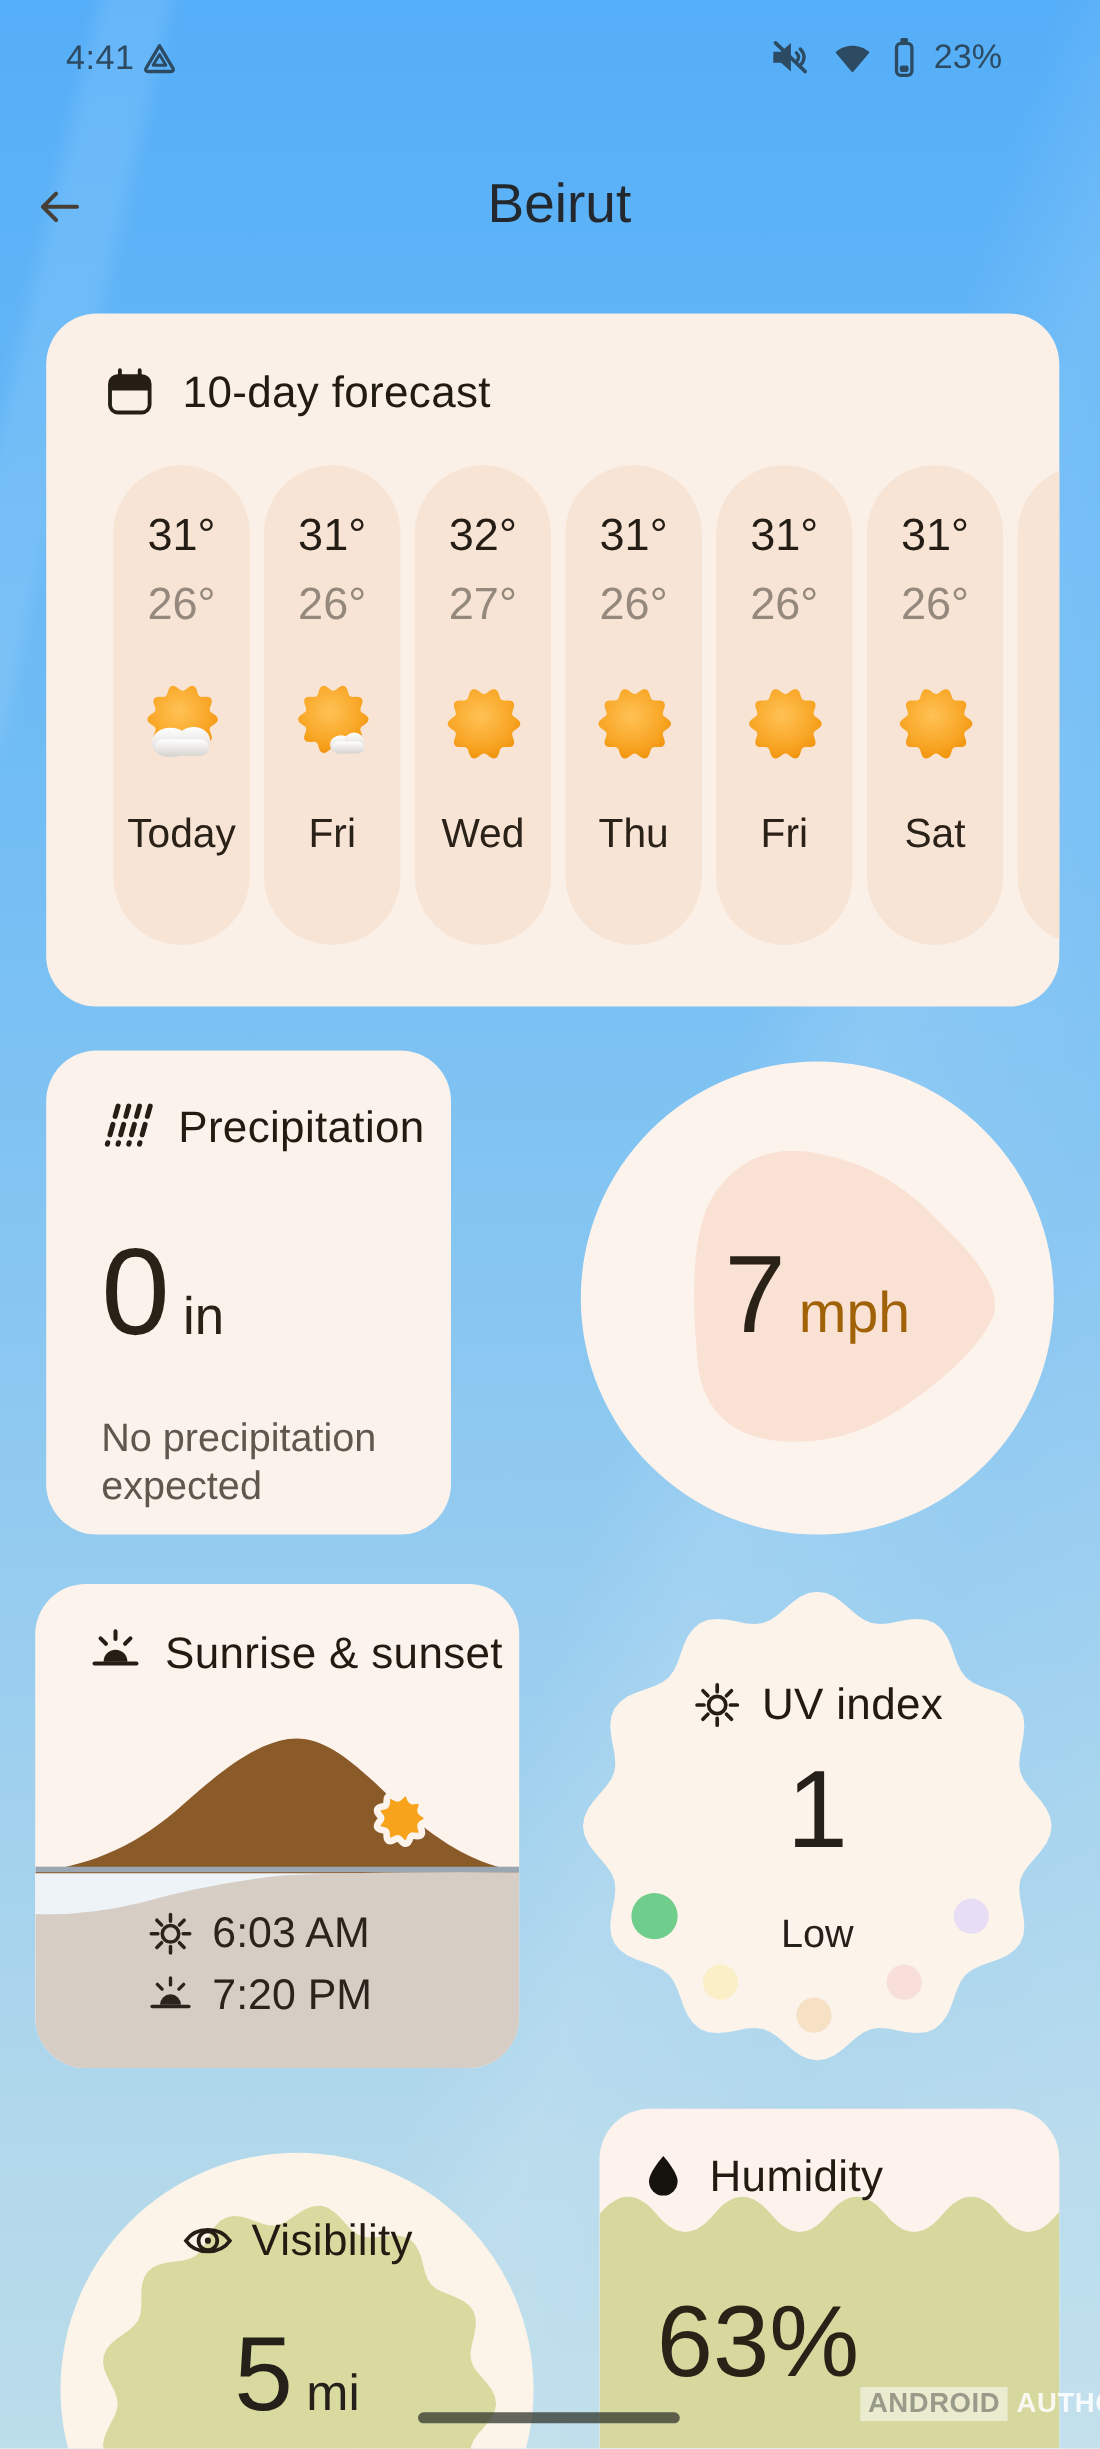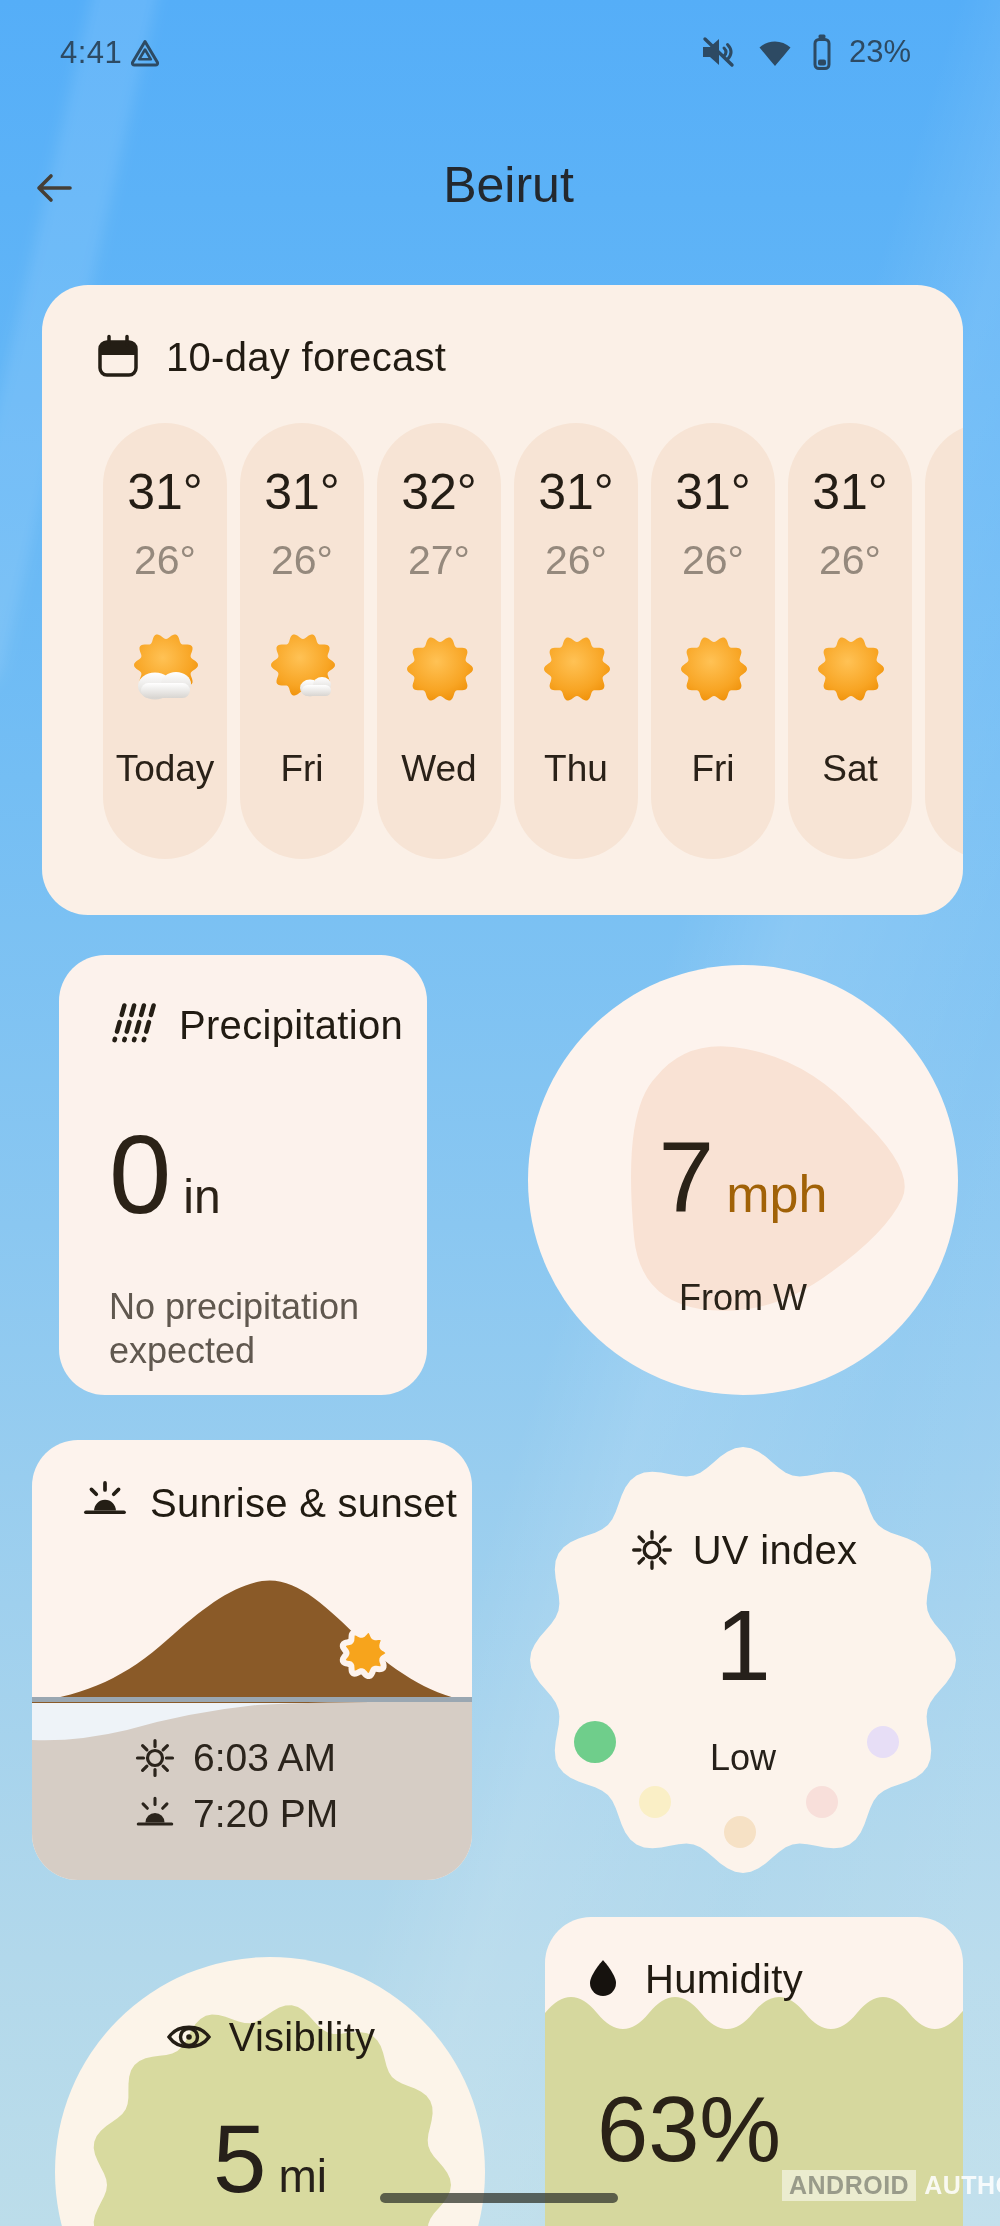--- a/index.html
+++ b/index.html
@@ -31,31 +31,31 @@
   .card-title-row { display:flex; align-items:center; }
   .card-title { font-size:40px; font-weight:500; color:#211B12; letter-spacing:0.3px; }
 
   
   .forecast-card { position:absolute; left:42px; top:285px; width:921px; height:630px;
     background:#FBF0E7; border-radius:46px; overflow:hidden; }
   .forecast-header { margin:48px 0 0 52px; gap:24px; }
   .pills { position:absolute; left:61px; top:138px; display:flex; gap:13px; }
   .pill { flex:none; width:124px; height:436px; background:#F7E4D5; border-radius:62px;
     display:flex; flex-direction:column; align-items:center; }
-  .pill .hi { margin-top:40px; font-size:50px; font-weight:500; color:#241D15; }
+  .pill .hi { margin-top:40px; font-size:41px; font-weight:500; color:#241D15; }
   .pill .lo { margin-top:16px; font-size:41px; font-weight:400; color:#95897D; }
   .day-icon { margin-top:46px; width:78px; height:78px; }
   .day-icon .cloud-big, .day-icon .cloud-small { display:none; }
   .day-icon.ic-sun-big-cloud .cloud-big { display:block; }
   .day-icon.ic-sun-small-cloud .cloud-small { display:block; }
   .pill .day { margin-top:40px; font-size:37px; color:#2A2118; }
 
   
   .precip-card { position:absolute; left:42px; top:955px; width:368px; height:440px;
-    background:#FCF2EC; border-radius:46px; overflow:hidden;margin-left:17px; }
+    background:#FCF2EC; border-radius:46px; overflow:hidden; }
   .precip-header { margin:44px 0 0 48px; gap:20px; }
   .value-row { display:flex; align-items:baseline; }
   .precip-value-row { position:absolute; left:50px; top:164px; }
   .big-num { font-size:112px; font-weight:400; color:#2B2217; letter-spacing:-2px; line-height:1; }
   .unit { font-size:48px; color:#2B2217; margin-left:14px; }
   .precip-note { position:absolute; left:50px; top:330px; font-size:36px; color:#60584F; line-height:1.22; }
 
   
   .wind-card { position:absolute; left:528px; top:965px; width:430px; height:430px;
     background:#FDF3ED; border-radius:50%; overflow:hidden; }
@@ -339,21 +339,20 @@
 </div>
 
 <div class="wind-card">
   <svg class="wind-blob" width="430" height="430" viewBox="0 0 430 430">
     <path d="M128 112 Q160 72 218 84 Q282 96 330 150 Q388 205 374 234 Q358 268 302 308 Q240 354 172 344 Q112 334 106 272 Q100 205 106 166 Q112 128 128 112 Z" fill="#F9E2D4"></path>
   </svg>
   <div class="value-row wind-value-row">
     <span class="wind-num">7</span>
     <span class="wind-unit">mph</span>
   </div>
-  <div class="wind-dir">From W</div>
 </div>
 
 <div class="sun-card">
   <svg class="sun-scene" width="440" height="440" viewBox="0 0 440 440">
     <rect x="0" y="260" width="440" height="52" fill="#EEF3F8"></rect>
     <path d="M0 262 C55 255 95 236 135 200 C172 167 200 146 230 141 C263 136 292 164 330 201 C366 235 404 257 440 261 L440 263 L0 263 Z" fill="#8A5A28"></path>
     <path fill="#F7A41C" stroke="#FDF3ED" stroke-width="6" d="M356.5 213.0L356.2 214.2L355.4 215.2L354.3 216.2L353.0 217.1L351.8 217.8L350.9 218.5L350.4 219.3L350.3 220.3L350.5 221.4L351.0 222.8L351.4 224.2L351.6 225.7L351.5 227.0L351.0 228.1L350.0 228.8L348.8 229.1L347.3 229.2L345.7 229.0L344.3 228.8L343.2 228.7L342.3 229.0L341.6 229.7L341.0 230.7L340.5 232.0L339.9 233.4L339.1 234.7L338.2 235.7L337.1 236.1L335.9 236.1L334.7 235.5L333.5 234.5L332.5 233.4L331.5 232.4L330.7 231.6L329.8 231.2L328.8 231.3L327.7 231.7L326.5 232.4L325.1 233.1L323.7 233.6L322.4 233.7L321.3 233.4L320.4 232.5L319.8 231.3L319.6 229.9L319.5 228.3L319.4 226.9L319.3 225.8L318.8 224.9L318.1 224.3L316.9 224.0L315.6 223.7L314.1 223.3L312.7 222.8L311.6 222.0L310.9 221.0L310.8 219.9L311.1 218.6L311.9 217.3L312.8 216.0L313.7 214.9L314.3 213.9L314.5 213.0L314.3 212.1L313.7 211.1L312.8 210.0L311.9 208.7L311.1 207.4L310.8 206.1L310.9 205.0L311.6 204.0L312.7 203.2L314.1 202.7L315.6 202.3L316.9 202.0L318.1 201.7L318.8 201.1L319.3 200.2L319.4 199.1L319.5 197.7L319.6 196.1L319.8 194.7L320.4 193.5L321.3 192.6L322.4 192.3L323.7 192.4L325.1 192.9L326.5 193.6L327.7 194.3L328.8 194.7L329.8 194.8L330.7 194.4L331.5 193.6L332.5 192.6L333.5 191.5L334.7 190.5L335.9 189.9L337.1 189.9L338.2 190.3L339.1 191.3L339.9 192.6L340.5 194.0L341.0 195.3L341.6 196.3L342.3 197.0L343.2 197.3L344.3 197.2L345.7 197.0L347.3 196.8L348.8 196.9L350.0 197.2L351.0 197.9L351.5 199.0L351.6 200.3L351.4 201.8L351.0 203.2L350.5 204.6L350.3 205.7L350.4 206.7L350.9 207.5L351.8 208.2L353.0 208.9L354.3 209.8L355.4 210.8L356.2 211.8L356.5 213.0Z"></path>
     <path d="M0 300 Q45 302 95 290 Q158 272 225 265 Q300 261 440 262 L440 440 L0 440 Z" fill="#D6CDC5"></path>
     <rect x="0" y="257" width="440" height="5" fill="#9AA7B2"></rect>
   </svg>

